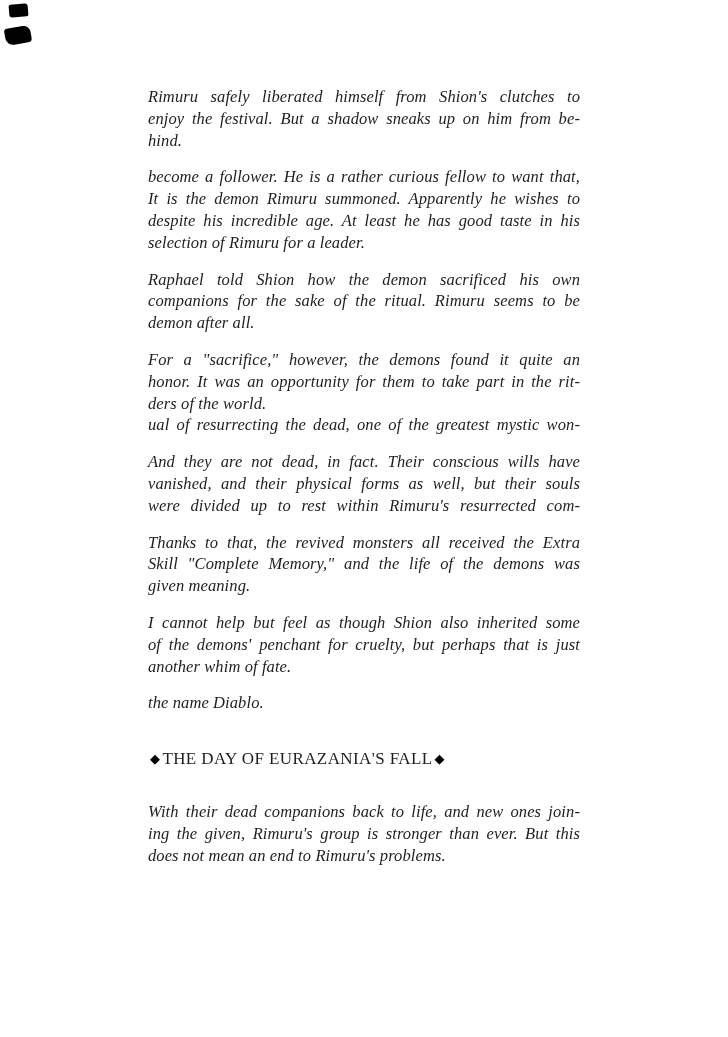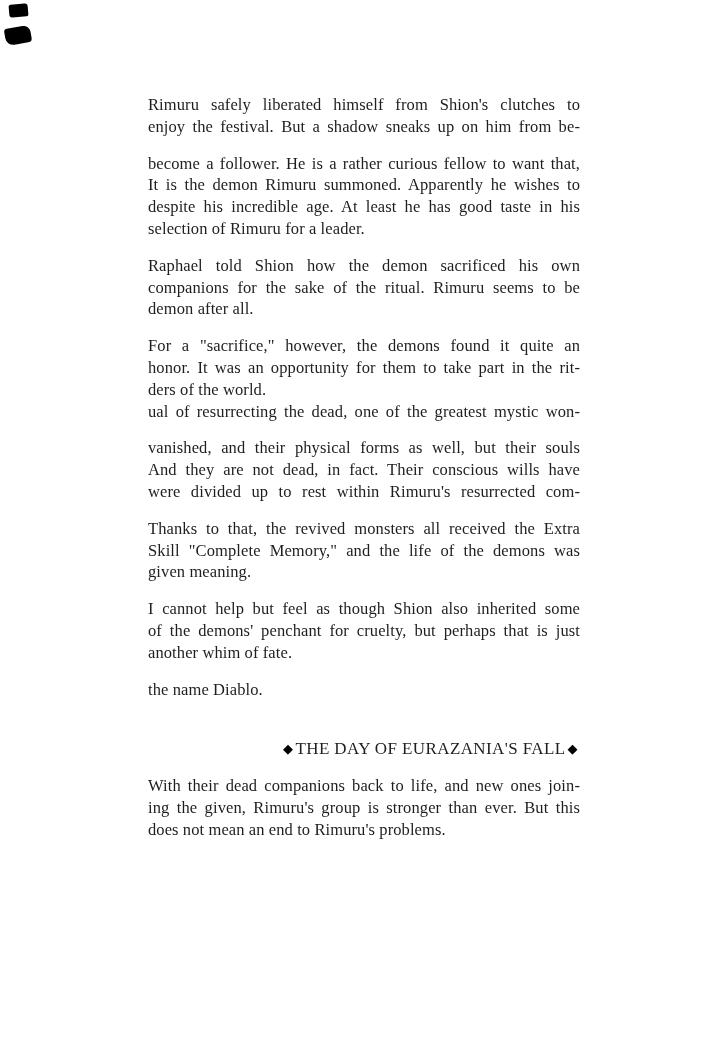--- a/index.html
+++ b/index.html
@@ -33,37 +33,38 @@
     transform: rotate(-10deg);
     border-radius: 3px 7px 4px 8px;
   }
   .text-column {
     position: absolute;
     left: 148px;
     top: 86px;
     width: 432px;
   }
   .paragraph {
-    margin: 8px 0 15px 0;
+    margin: 0 0 15px 0;
+    font-style: italic;
   }
   .line {
     font-size: 16.5px;
     line-height: 21.8px;
     text-align: justify;
     text-align-last: justify;
     letter-spacing: 0.1px;
   }
   .line.last {
     text-align-last: left;
   }
   .heading {
-    margin: 34px 0 10px 0;
-    text-align: right;
+    margin: 34px 0 30px 0;
+    text-align: left;
     font-size: 17px;
-    line-height: 30px;
+    line-height: 22px;
     letter-spacing: 0.4px;
     white-space: nowrap;
   }
   .diamond {
     font-size: 13px;
     padding: 0 2px;
     position: relative;
     top: -1px;
     color: #000;
   }
@@ -71,41 +72,42 @@
 </head>
 <body>
 
 <div class="page">
   <div class="artifact-1"></div>
   <div class="artifact-2"></div>
   <div class="text-column" id="text-column">
       <div class="paragraph">
         <div class="line">Rimuru safely liberated himself from Shion's clutches to</div>
         <div class="line">enjoy the festival. But a shadow sneaks up on him from be-</div>
+        <div class="line last">hind.</div>
       </div>
       <div class="paragraph">
         <div class="line">become a follower. He is a rather curious fellow to want that,</div>
         <div class="line">It is the demon Rimuru summoned. Apparently he wishes to</div>
         <div class="line">despite his incredible age. At least he has good taste in his</div>
         <div class="line last">selection of Rimuru for a leader.</div>
       </div>
       <div class="paragraph">
         <div class="line">Raphael told Shion how the demon sacrificed his own</div>
         <div class="line">companions for the sake of the ritual. Rimuru seems to be</div>
         <div class="line last">demon after all.</div>
       </div>
       <div class="paragraph">
         <div class="line">For a "sacrifice," however, the demons found it quite an</div>
         <div class="line">honor. It was an opportunity for them to take part in the rit-</div>
         <div class="line last">ders of the world.</div>
         <div class="line">ual of resurrecting the dead, one of the greatest mystic won-</div>
       </div>
       <div class="paragraph">
+        <div class="line">And they are not dead, in fact. Their conscious wills have</div>
         <div class="line">vanished, and their physical forms as well, but their souls</div>
-        <div class="line">And they are not dead, in fact. Their conscious wills have</div>
         <div class="line">were divided up to rest within Rimuru's resurrected com-</div>
       </div>
       <div class="paragraph">
         <div class="line">Thanks to that, the revived monsters all received the Extra</div>
         <div class="line">Skill "Complete Memory," and the life of the demons was</div>
         <div class="line last">given meaning.</div>
       </div>
       <div class="paragraph">
         <div class="line">I cannot help but feel as though Shion also inherited some</div>
         <div class="line">of the demons' penchant for cruelty, but perhaps that is just</div>

